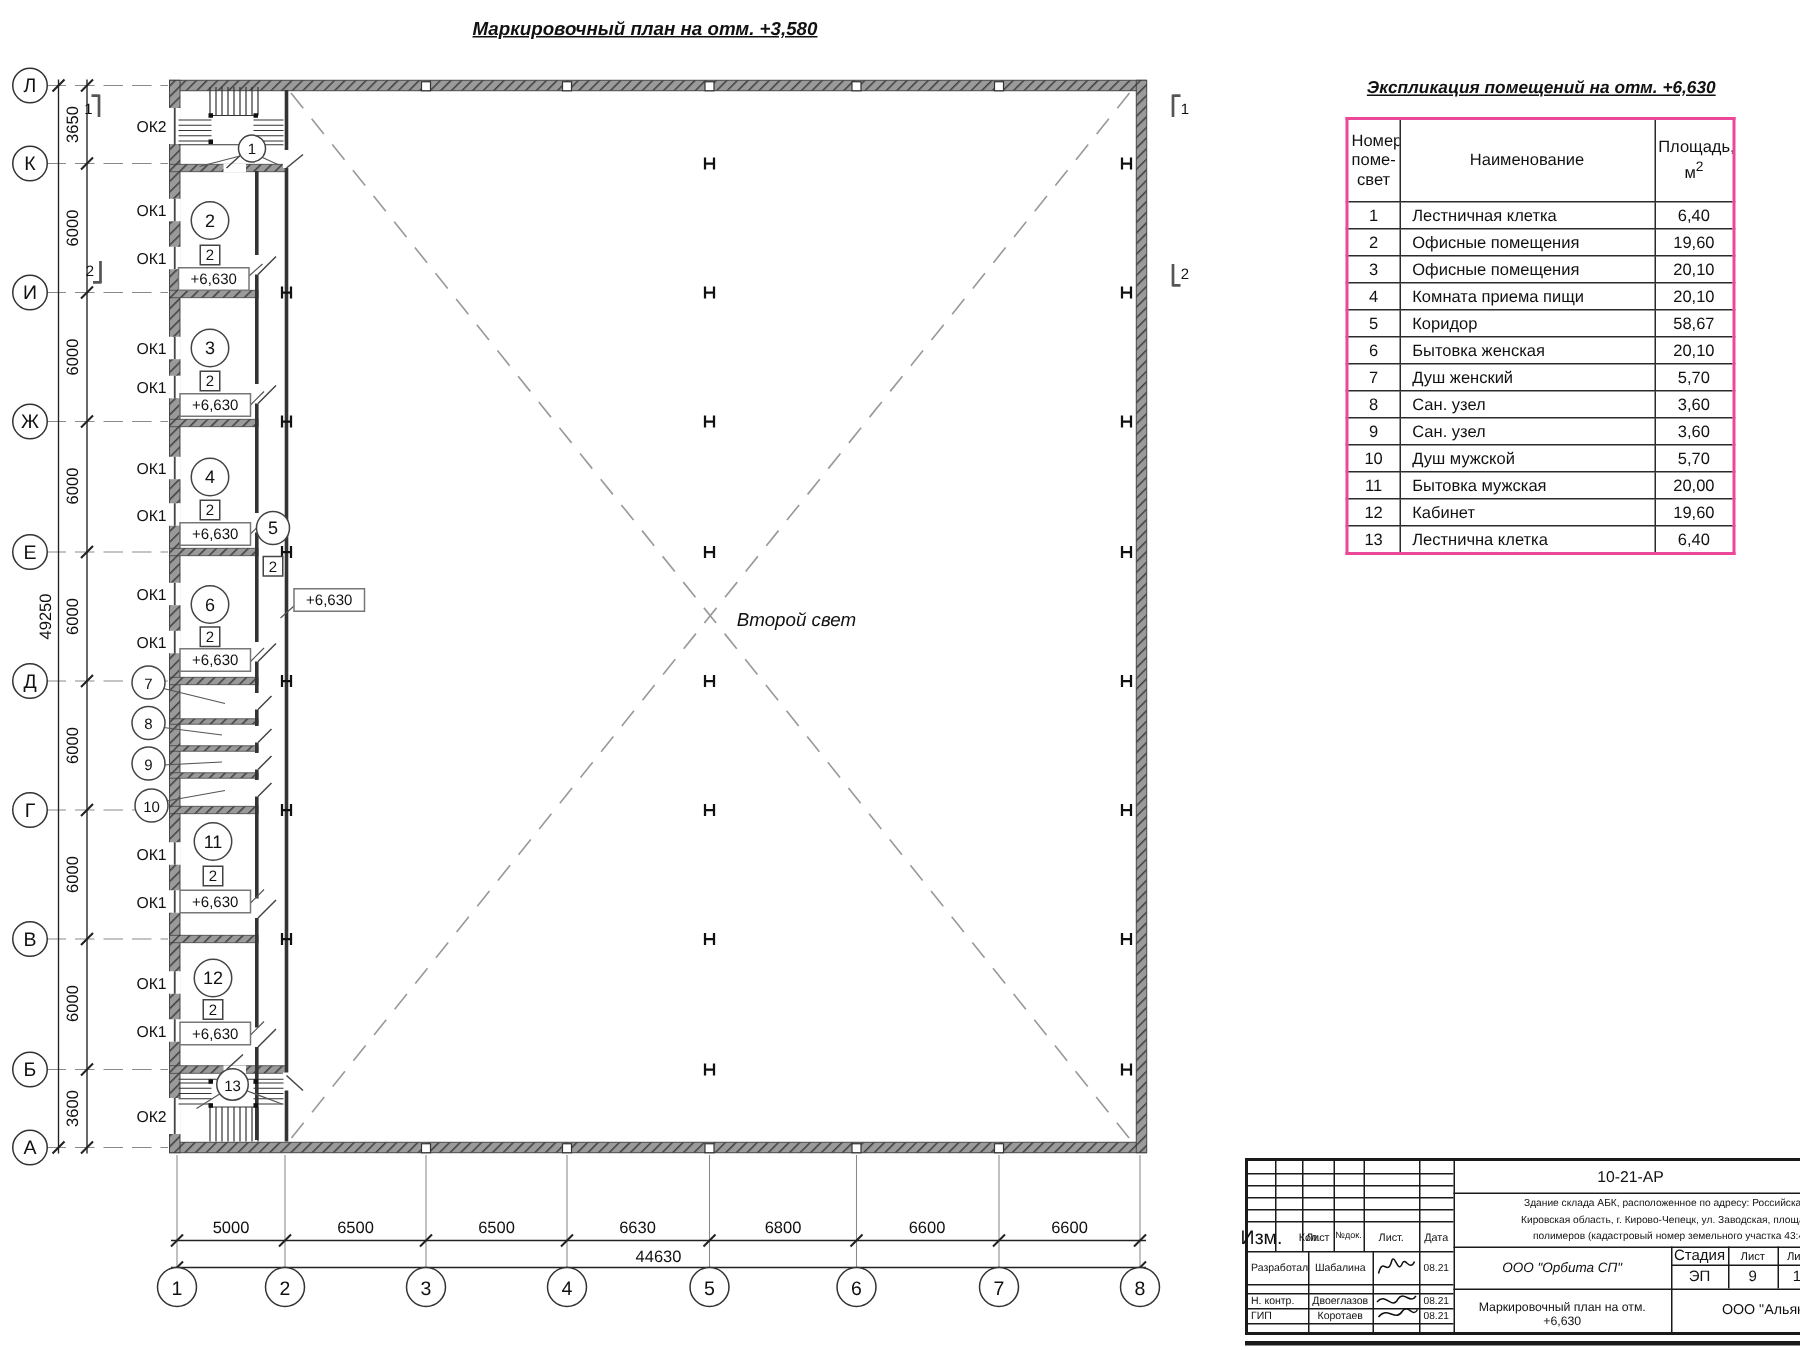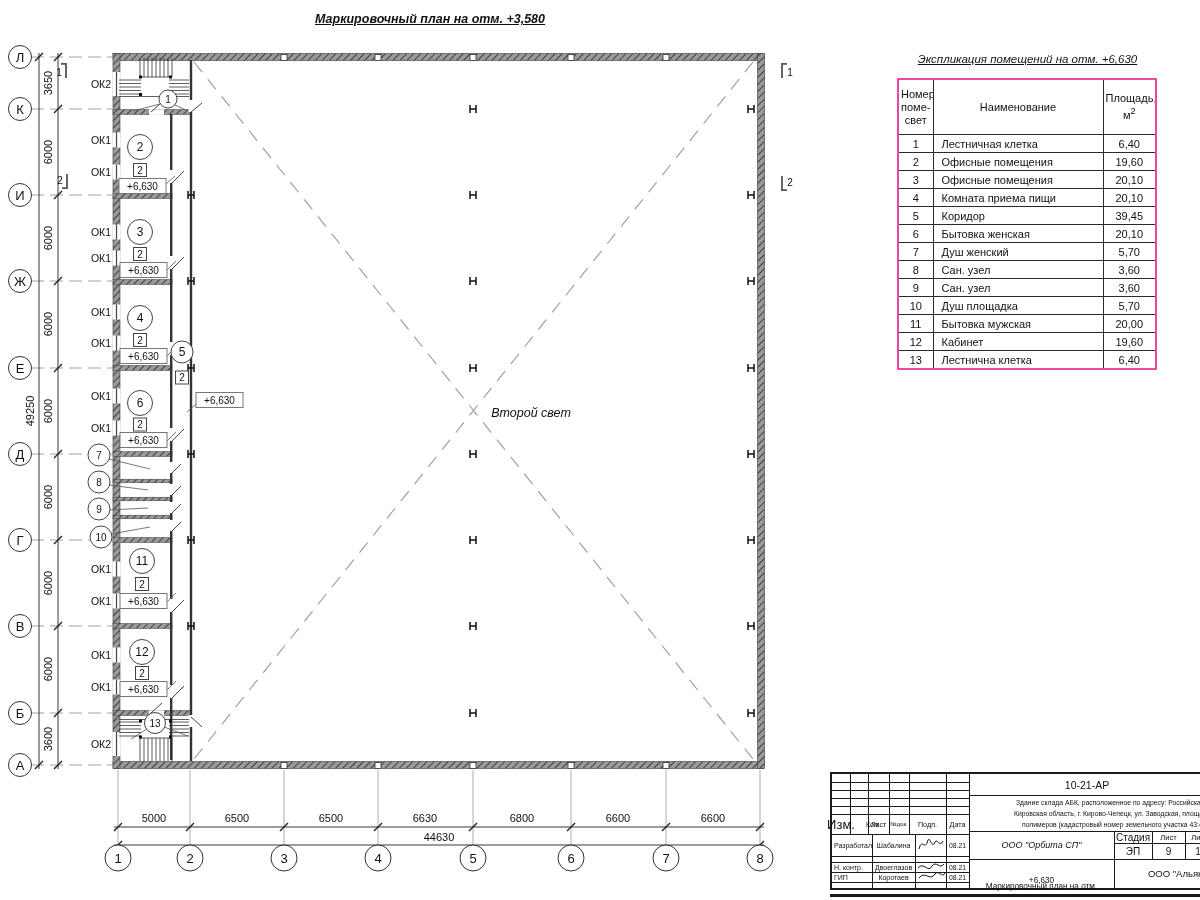--- a/index.html
+++ b/index.html
@@ -4,21 +4,21 @@
 <style>
   html,body{margin:0;padding:0;}
   body{width:1200px;height:900px;overflow:hidden;background:#fff;
        font-family:"Liberation Sans",sans-serif;position:relative;color:#111;}
   .abs{position:absolute;}
   
   .main-title{left:240px;top:12px;width:380px;text-align:center;font-size:12.5px;
               font-weight:bold;font-style:italic;}
   .main-title span{text-decoration:underline;}
   .expl-title{left:885px;top:53px;width:285px;text-align:center;font-size:11.5px;
-              font-weight:normal;font-style:italic;}
+              font-weight:bold;font-style:italic;}
   .expl-title span{text-decoration:underline;}
   
   .expl-wrap{left:897px;top:78px;}
   table.expl{border-collapse:collapse;width:258px;border:2px solid #ec4899;
              font-size:11px;table-layout:fixed;}
   table.expl th,table.expl td{border:1px solid #2b2b2b;text-align:center;
              padding:0 2px;overflow:hidden;white-space:nowrap;}
   table.expl th{font-weight:normal;line-height:13px;height:54px;}
   table.expl td{height:17px;}
   table.expl td.nm{text-align:left;padding-left:8px;margin-left:32px;}
@@ -410,21 +410,21 @@
           <td>20,10</td>
         </tr>
       <tr>
           <td>4</td>
           <td class="nm">Комната приема пищи</td>
           <td>20,10</td>
         </tr>
       <tr>
           <td>5</td>
           <td class="nm">Коридор</td>
-          <td>39,45</td>
+          <td>58,67</td>
         </tr>
       <tr>
           <td>6</td>
           <td class="nm">Бытовка женская</td>
           <td>20,10</td>
         </tr>
       <tr>
           <td>7</td>
           <td class="nm">Душ женский</td>
           <td>5,70</td>
@@ -434,21 +434,21 @@
           <td class="nm">Сан. узел</td>
           <td>3,60</td>
         </tr>
       <tr>
           <td>9</td>
           <td class="nm">Сан. узел</td>
           <td>3,60</td>
         </tr>
       <tr>
           <td>10</td>
-          <td class="nm">Душ площадка</td>
+          <td class="nm">Душ мужской</td>
           <td>5,70</td>
         </tr>
       <tr>
           <td>11</td>
           <td class="nm">Бытовка мужская</td>
           <td>20,00</td>
         </tr>
       <tr>
           <td>12</td>
           <td class="nm">Кабинет</td>
@@ -490,21 +490,21 @@
   <div class="sh" style="left:282px;top:69px;width:124px"></div>
   <div class="sh" style="left:137px;top:85px;width:269px"></div>
   <div class="sv" style="left:282px;top:57px;height:57px"></div>
   <div class="sv" style="left:320px;top:57px;height:28px"></div>
   <div class="sv" style="left:353px;top:57px;height:28px"></div>
 
   <div class="cell" style="left:0;top:40px;width:18px;height:20px;font-size:13px">Изм.</div>
   <div class="cell" style="left:32px;top:40px;width:18px;height:20px;font-size:7.2px">Кол.</div>
   <div class="cell" style="left:36px;top:40px;width:21px;height:20px;font-size:7.2px">Лист</div>
   <div class="cell" style="left:57px;top:40px;width:20px;height:20px;font-size:6px">№док.</div>
-  <div class="cell" style="left:77px;top:40px;width:37px;height:20px;font-size:7.2px">Подп.</div>
+  <div class="cell" style="left:77px;top:40px;width:37px;height:20px;font-size:7.2px">Лист.</div>
   <div class="cell" style="left:114px;top:40px;width:23px;height:20px;font-size:7.2px">Дата</div>
 
   <div class="cell cl" style="left:2px;top:60px;width:38px;height:22px;font-size:7px">Разработал</div>
   <div class="cell" style="left:40px;top:60px;width:43px;height:22px;font-size:7px">Шабалина</div>
   <div class="cell" style="left:114px;top:60px;width:23px;height:22px;font-size:6.8px">08.21</div>
   <div class="cell cl" style="left:2px;top:88px;width:38px;height:10px;font-size:7px">Н. контр.</div>
   <div class="cell" style="left:40px;top:88px;width:43px;height:10px;font-size:7px">Двоеглазов</div>
   <div class="cell" style="left:114px;top:88px;width:23px;height:10px;font-size:6.8px">08.21</div>
   <div class="cell cl" style="left:2px;top:98px;width:38px;height:10px;font-size:7px">ГИП</div>
   <div class="cell" style="left:40px;top:98px;width:43px;height:10px;font-size:7px">Коротаев</div>
@@ -521,17 +521,17 @@
   <div class="cell cl" style="left:184px;top:23px;height:10px;font-size:6.8px">Здание склада АБК, расположенное по адресу: Российская Феде</div>
   <div class="cell cl" style="left:182px;top:34px;height:10px;font-size:6.8px">Кировская область, г. Кирово-Чепецк, ул. Заводская, площадка з</div>
   <div class="cell cl" style="left:190px;top:45px;height:10px;font-size:6.8px">полимеров (кадастровый номер земельного участка 43:42:0000</div>
   <div class="cell" style="left:137px;top:57px;width:145px;height:28px;font-size:9px;font-style:italic">ООО "Орбита СП"</div>
   <div class="cell" style="left:282px;top:57px;width:38px;height:12px;font-size:10px">Стадия</div>
   <div class="cell" style="left:320px;top:57px;width:33px;height:12px;font-size:7.5px">Лист</div>
   <div class="cell" style="left:353px;top:57px;width:37px;height:12px;font-size:7.5px">Листов</div>
   <div class="cell" style="left:282px;top:69px;width:38px;height:16px;font-size:10px">ЭП</div>
   <div class="cell" style="left:320px;top:69px;width:33px;height:16px;font-size:10px">9</div>
   <div class="cell" style="left:353px;top:69px;width:26px;height:16px;font-size:10px">1</div>
-  <div class="cell" style="left:137px;top:85px;width:145px;height:14px;font-size:8.2px;padding-top:20px">Маркировочный план на отм.</div>
+  <div class="cell" style="left:137px;top:85px;width:145px;height:14px;font-size:8.2px;padding-top:5px">Маркировочный план на отм.</div>
   <div class="cell" style="left:137px;top:100px;width:145px;height:12px;font-size:8.2px">+6,630</div>
   <div class="cell" style="left:282px;top:85px;width:128px;height:29px;font-size:9.5px">ООО "Альянс</div>
 </div>
 <div class="abs frame-bottom"></div>
 
 </body></html>

